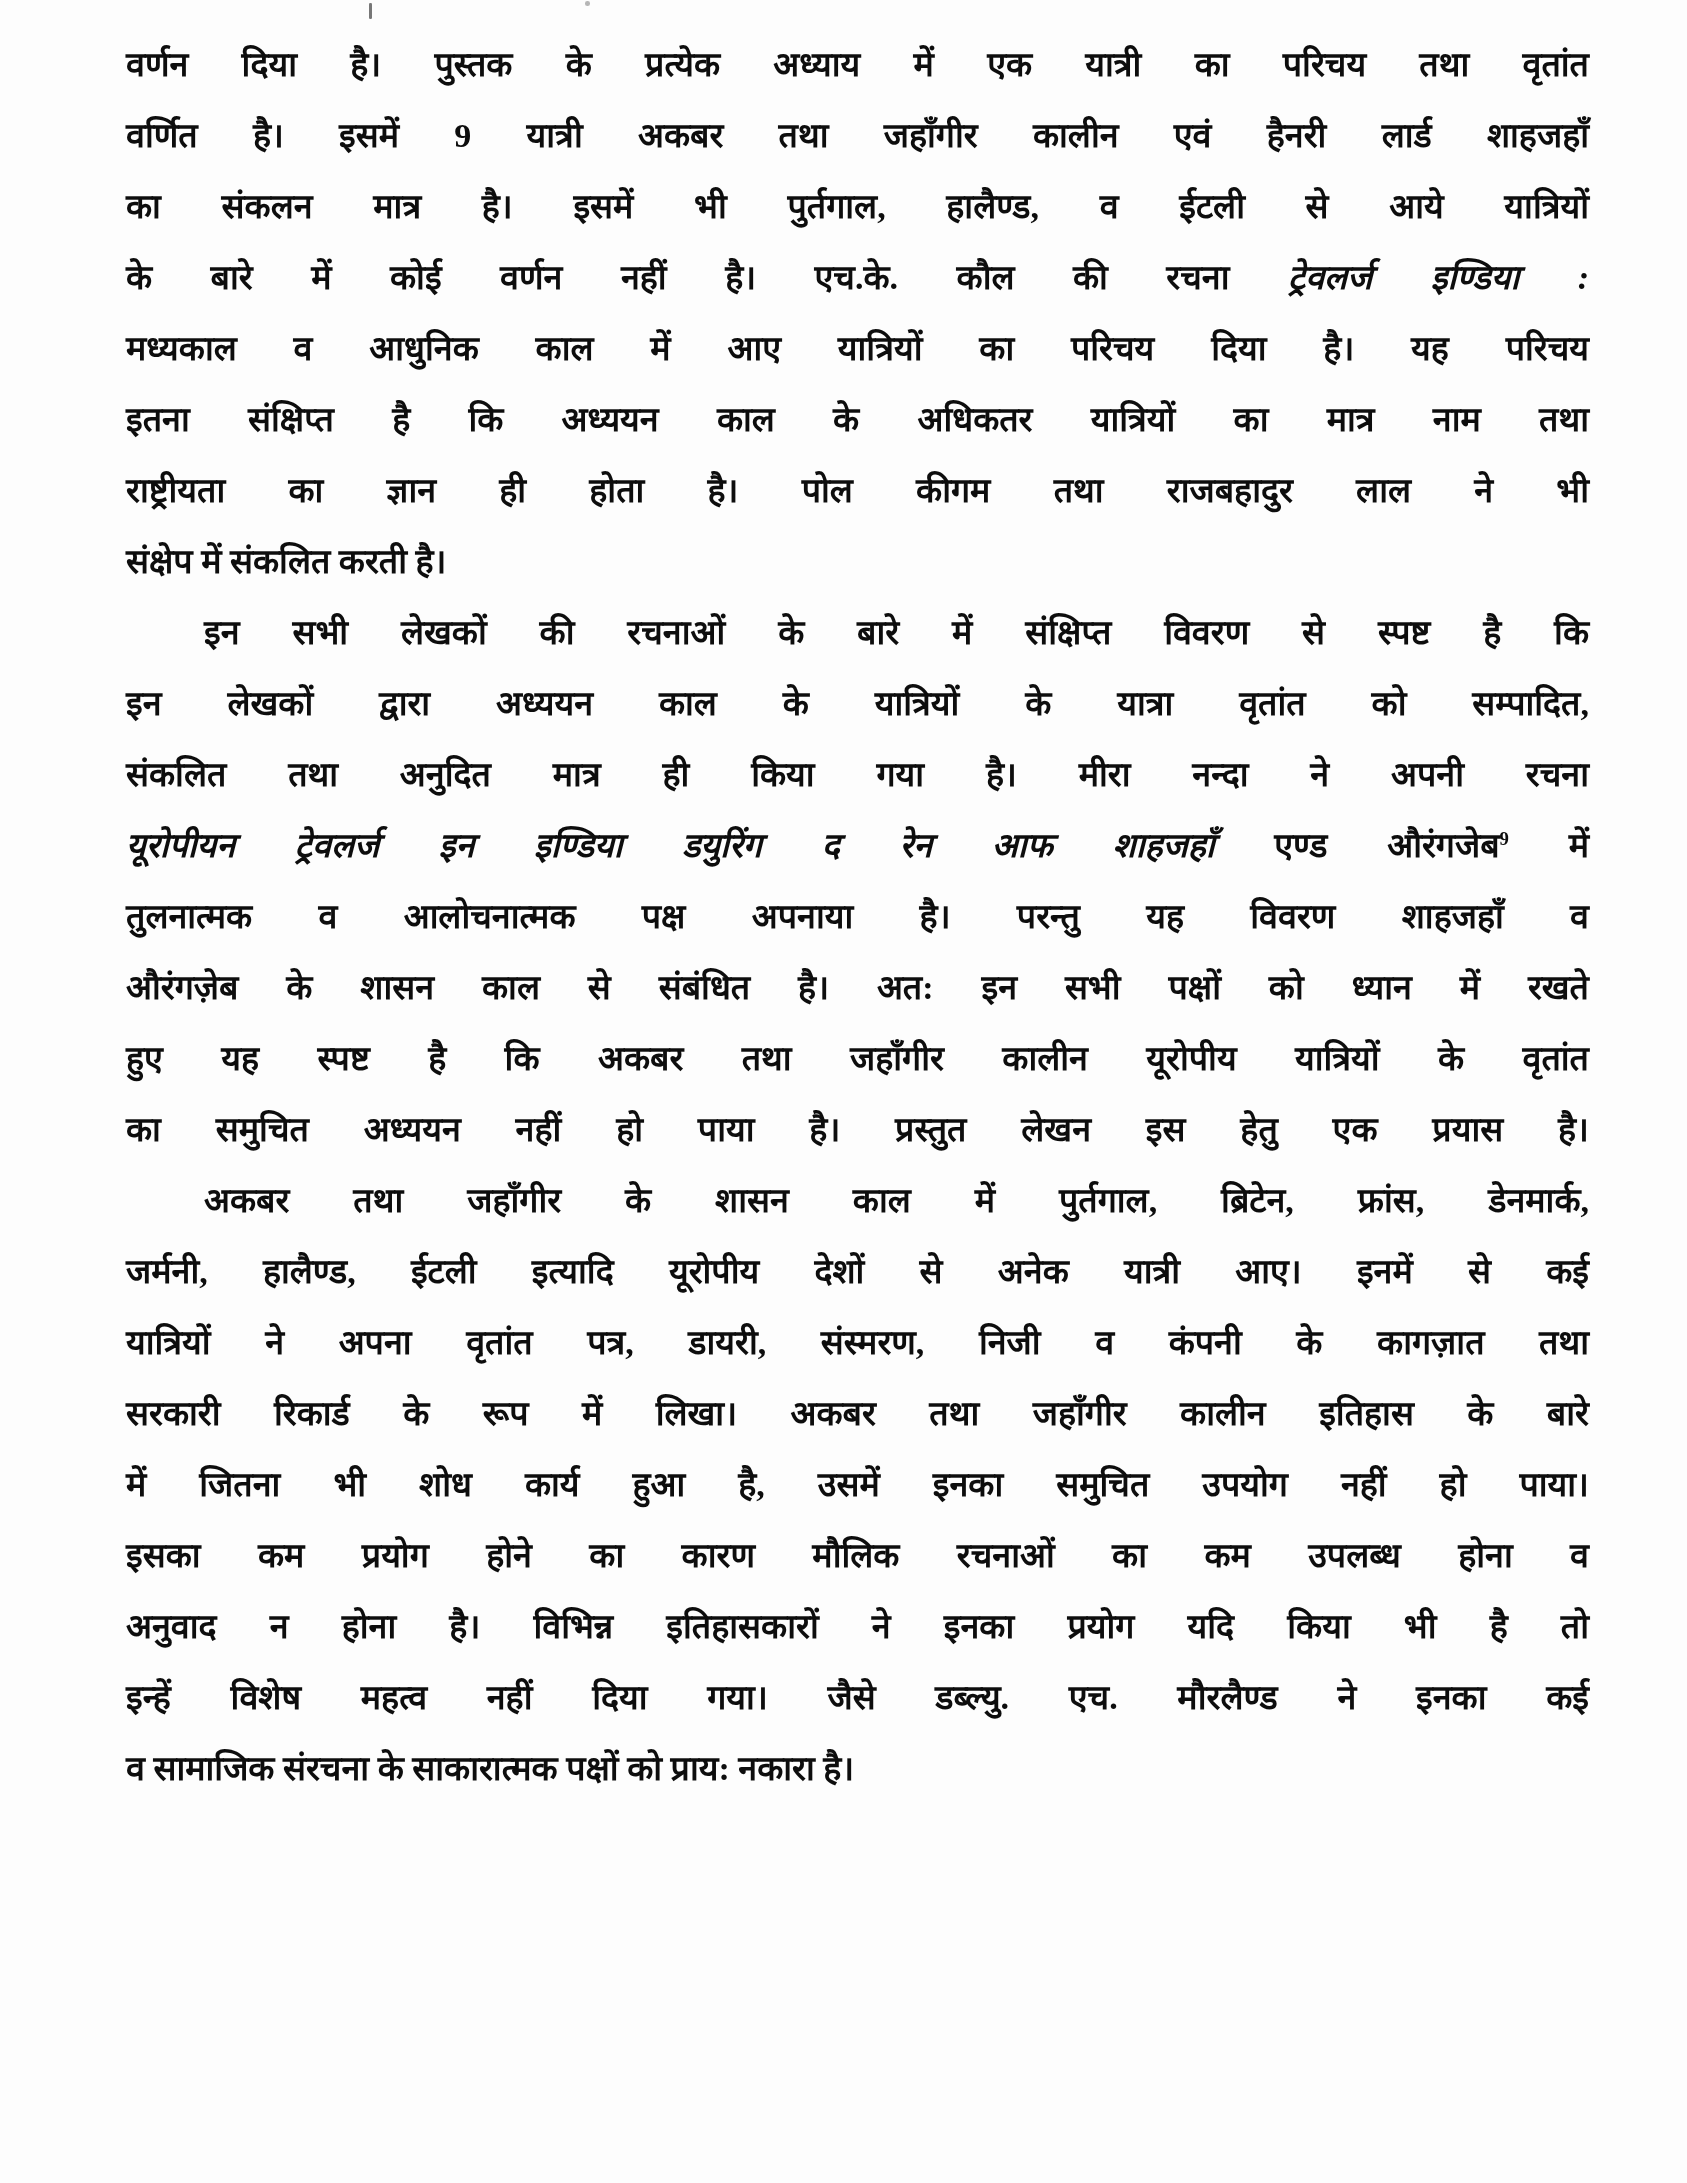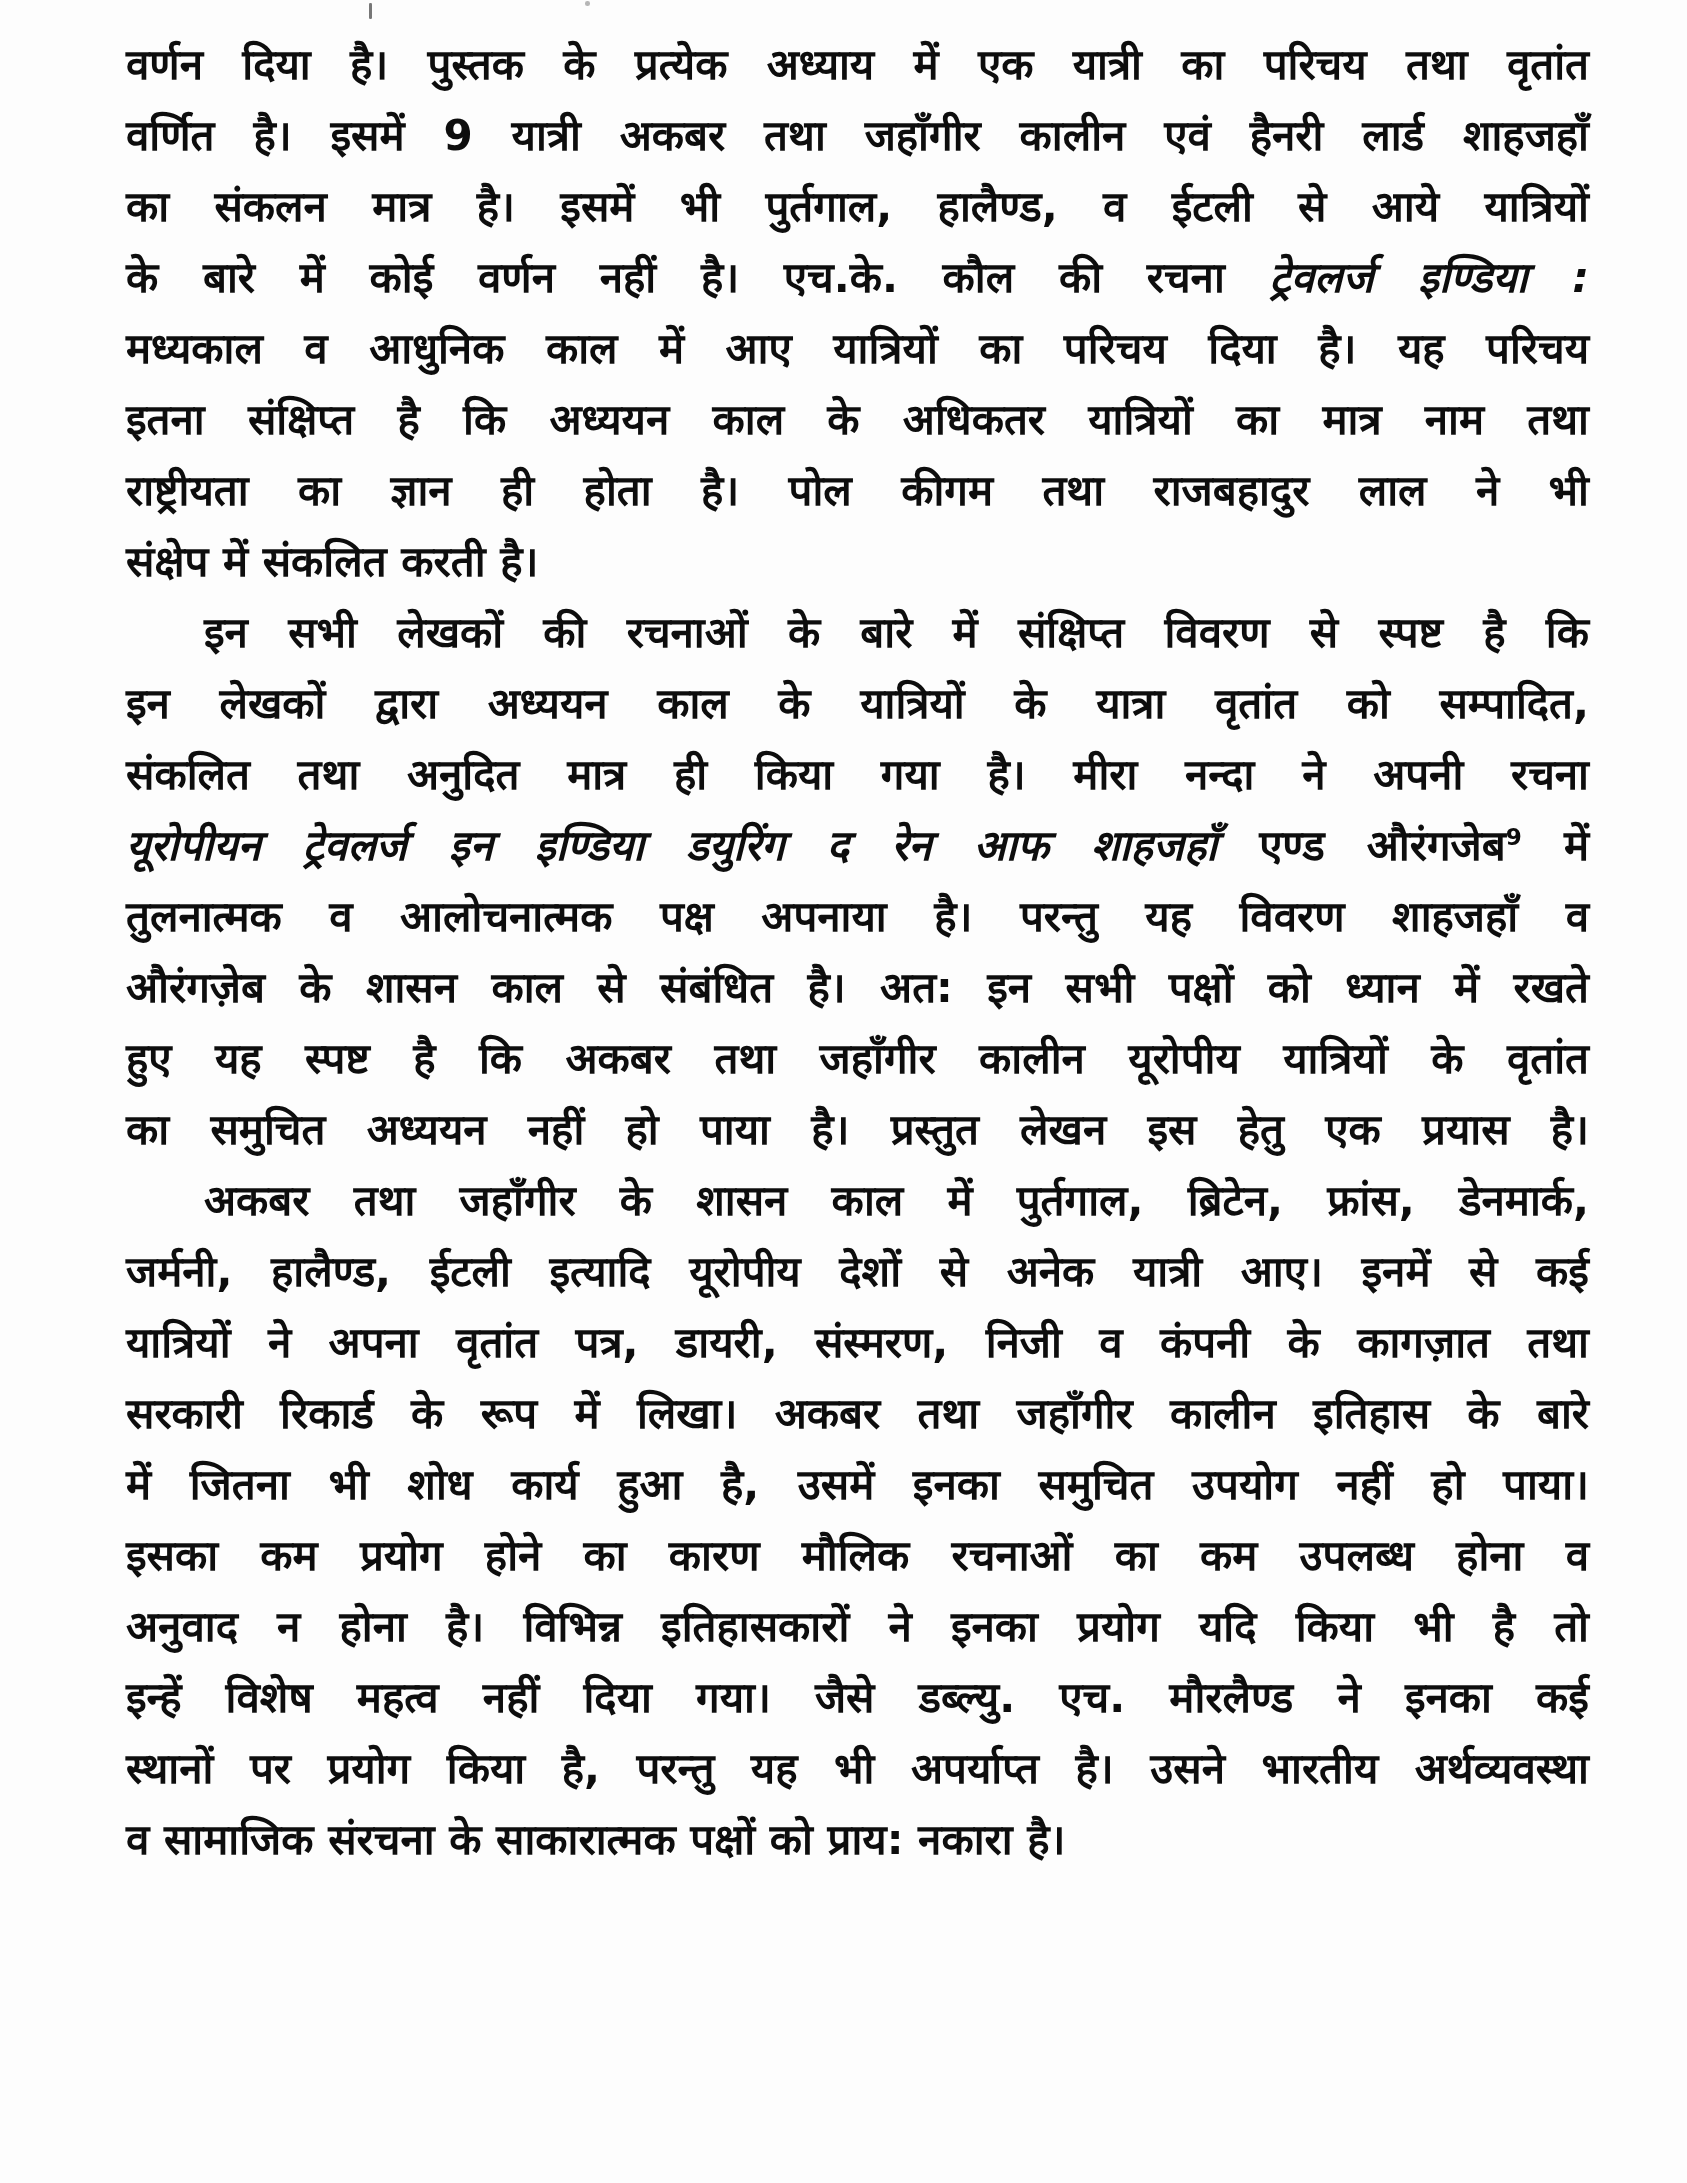--- a/index.html
+++ b/index.html
@@ -18,26 +18,27 @@
   .text-block {
     position: absolute;
     top: 29px;
     left: 126px;
     width: 1463px;
     color: #0d0d0d;
   }
   .line {
     height: 71px;
     line-height: 71px;
-    font-size: 42px;
+    font-size: 34px;
     font-weight: 700;
     text-align: justify;
     text-align-last: justify;
     overflow: visible;
     white-space: normal;
+    font-family: Liberation Serif, serif;
   }
   .line.pe {
     text-align: right;
     text-align-last: left;
   }
   .line.ind {
     text-indent: 78px;
   }
   .it {
     font-style: italic;
@@ -80,17 +81,16 @@
       <div class="line"><span>हुए यह स्पष्ट है कि अकबर तथा जहाँगीर कालीन यूरोपीय यात्रियों के वृतांत</span></div>
       <div class="line"><span>का समुचित अध्ययन नहीं हो पाया है। प्रस्तुत लेखन इस हेतु एक प्रयास है।</span></div>
       <div class="line ind"><span>अकबर तथा जहाँगीर के शासन काल में पुर्तगाल, ब्रिटेन, फ्रांस, डेनमार्क,</span></div>
       <div class="line"><span>जर्मनी, हालैण्ड, ईटली इत्यादि यूरोपीय देशों से अनेक यात्री आए। इनमें से कई</span></div>
       <div class="line"><span>यात्रियों ने अपना वृतांत पत्र, डायरी, संस्मरण, निजी व कंपनी के कागज़ात तथा</span></div>
       <div class="line"><span>सरकारी रिकार्ड के रूप में लिखा। अकबर तथा जहाँगीर कालीन इतिहास के बारे</span></div>
       <div class="line"><span>में जितना भी शोध कार्य हुआ है, उसमें इनका समुचित उपयोग नहीं हो पाया।</span></div>
       <div class="line"><span>इसका कम प्रयोग होने का कारण मौलिक रचनाओं का कम उपलब्ध होना व</span></div>
       <div class="line"><span>अनुवाद न होना है। विभिन्न इतिहासकारों ने इनका प्रयोग यदि किया भी है तो</span></div>
       <div class="line"><span>इन्हें विशेष महत्व नहीं दिया गया। जैसे डब्ल्यु. एच. मौरलैण्ड ने इनका कई</span></div>
-      <div class="line"><span>स्थानों पर प्रयोग किया है, परन्तु यह भी अपर्याप्त है। उसने भारतीय अर्थव्यवस्था</span></div>
       <div class="line pe"><span>व सामाजिक संरचना के साकारात्मक पक्षों को प्राय: नकारा है।</span></div>
     </div>
 </div>
 
 
 </body></html>

